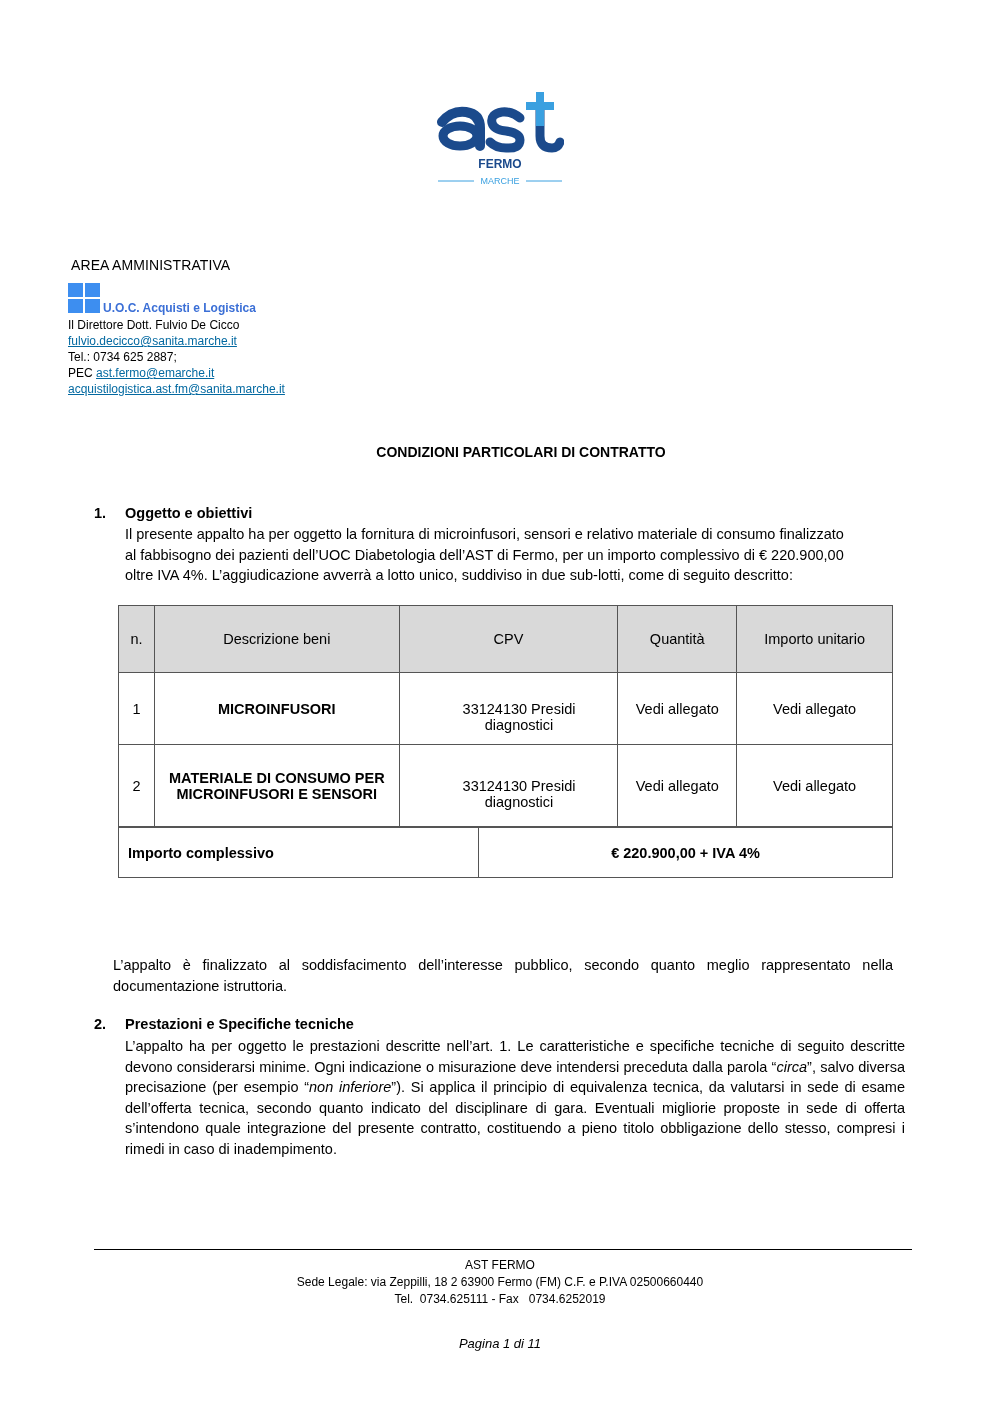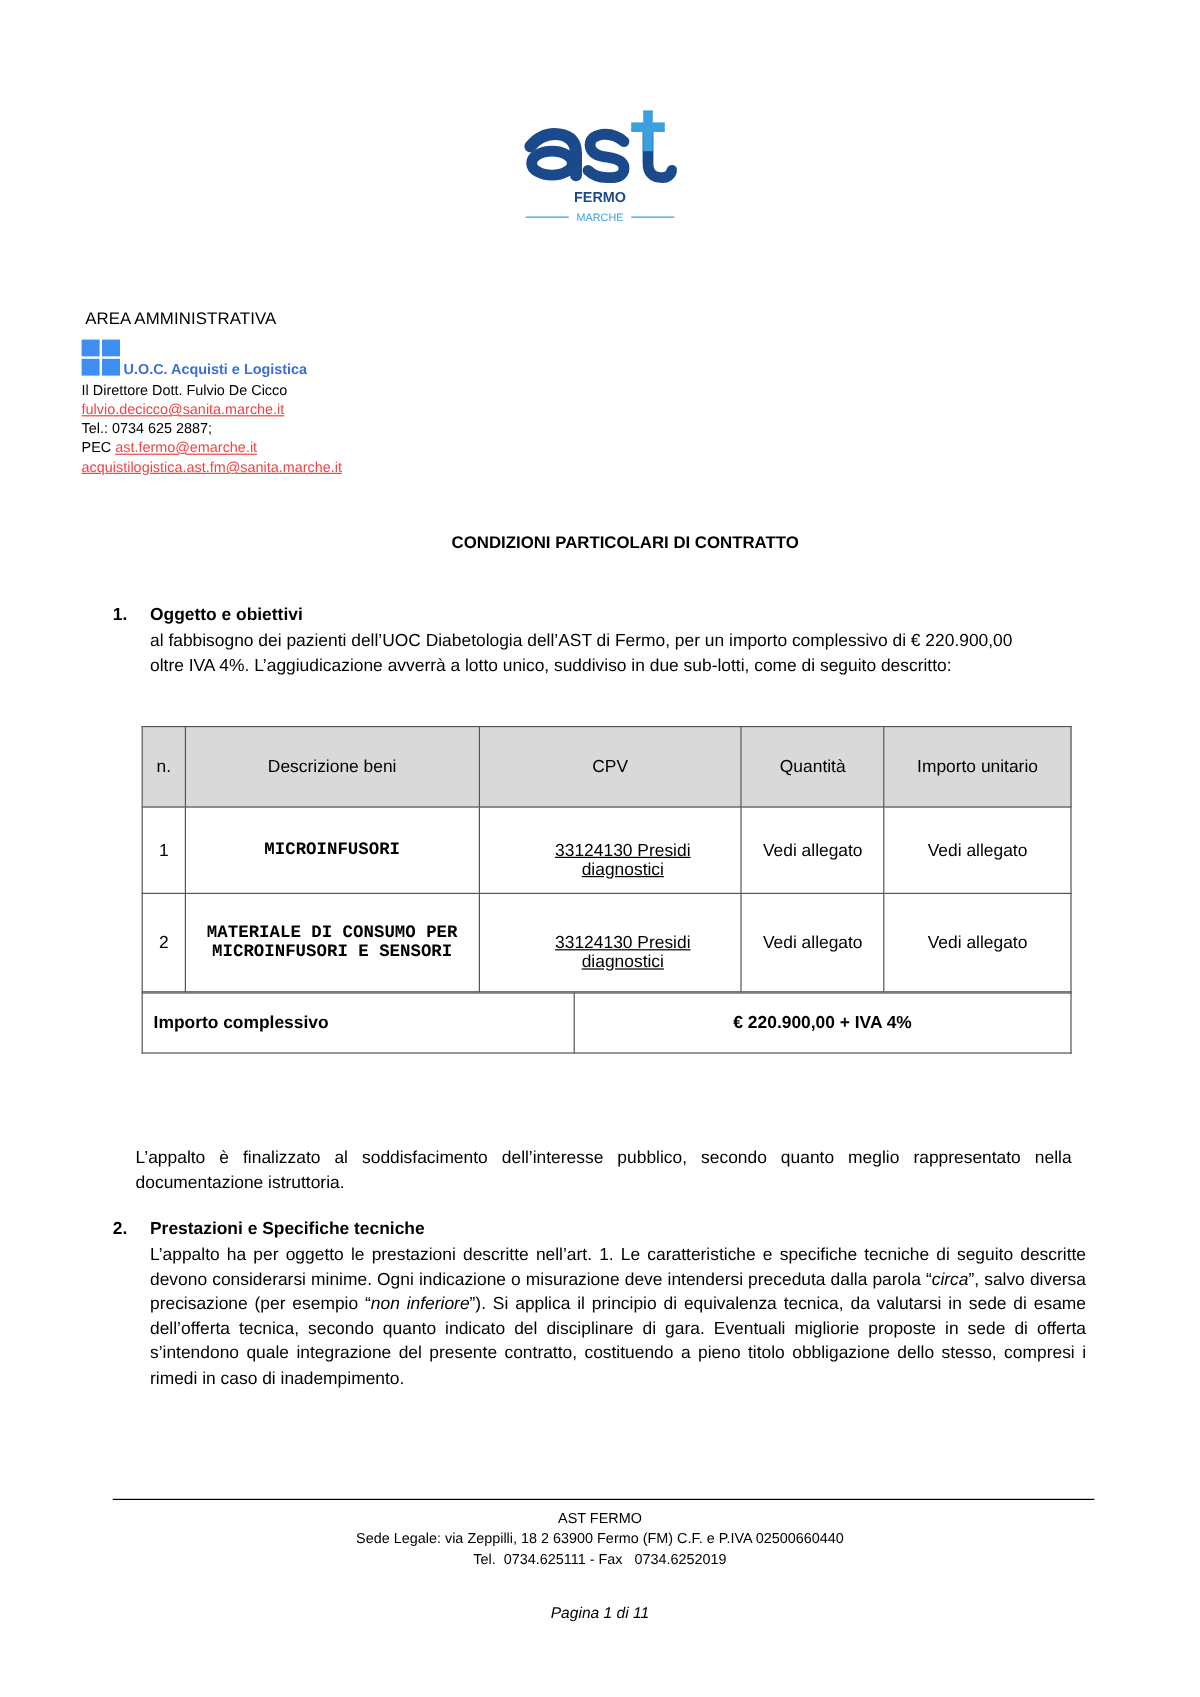--- a/index.html
+++ b/index.html
@@ -9,36 +9,36 @@
 
   
   #logo { left: 436px; top: 88px; width: 128px; height: 100px; }
 
   
   .area { left: 71px; top: 257px; font-size: 14px; color: #000000; letter-spacing: 0.1px; text-align: center; }
   .uoc-icon { left: 68px; top: 283px; width: 32px; height: 30px; }
   .uoc-icon span { position: absolute; width: 15px; height: 14px; background: #3d8ef0; }
   .uoc { left: 103px; top: 301px; font-size: 12px; font-weight: bold; color: #3b6fd6; }
   .hdr-line { left: 68px; font-size: 12px; line-height: 16px; color: #000; }
-  .hdr-line a, a.lnk { color: #ef4444; text-decoration: underline; }
+  .hdr-line a, a.lnk { color: #0369a1; text-decoration: underline; }
 
   .doc-title { left: 0; width: 1000px; top: 444px; text-align: center; font-size: 14px; font-weight: bold; padding-left: 21px; }
 
   .sec-num { font-size: 14.5px; font-weight: bold; }
   .sec-title { font-size: 14.5px; font-weight: bold; }
   .para { font-size: 14.5px; line-height: 20.5px; text-align: justify; }
 
   
   table.main { position: absolute; left: 118px; top: 605px; width: 775px; border-collapse: collapse; font-size: 14.5px; }
   table.main td { border: 1px solid #555; text-align: center; vertical-align: middle; padding: 0 6px; }
   table.main tr.head td { background: #d9d9d9; height: 66px; }
   table.main tr.r1 td { height: 71px; }
   table.main tr.r2 td { height: 81px; }
-  table.main td.bold { font-weight: bold; font-family: Liberation Mono, monospace; }
-  .cpv { text-decoration: underline; display: inline-block; margin-top: 16px; margin-left: 21px; }
+  table.main td.bold { font-weight: bold; }
+  .cpv { display: inline-block; margin-top: 16px; margin-left: 21px; }
 
   table.tot { position: absolute; left: 118px; top: 827px; width: 775px; border-collapse: collapse; font-size: 14.5px; }
   table.tot td { border: 1px solid #555; font-weight: bold; vertical-align: middle; }
   table.tot tr.t1 td { height: 56px; }
   table.tot tr.t2 td { height: 47px; }
   table.tot td.lbl { width: 349px; padding-left: 9px; text-align: left; }
   table.tot td.val { text-align: center; }
 
   
   .foot-rule { left: 94px; top: 1249px; width: 818px; height: 0; border-top: 1.2px solid #000; }
@@ -80,20 +80,21 @@
 <div class="abs hdr-line" style="top:333px"><a>fulvio.decicco@sanita.marche.it</a></div>
 <div class="abs hdr-line" style="top:349px">Tel.: 0734 625 2887;</div>
 <div class="abs hdr-line" style="top:365px"><span>PEC </span><a>ast.fermo@emarche.it</a></div>
 <div class="abs hdr-line" style="top:381px"><a>acquistilogistica.ast.fm@sanita.marche.it</a></div>
 
 <div class="abs doc-title">CONDIZIONI PARTICOLARI DI CONTRATTO</div>
 
 <div class="abs sec-num" style="left:94px;top:505px">1.</div>
 <div class="abs sec-title" style="left:125px;top:505px">Oggetto e obiettivi</div>
 <div class="abs para" style="left:125px;top:524px;width:780px;text-align:left;white-space:nowrap">
+  <div>Il presente appalto ha per oggetto la fornitura di microinfusori, sensori e relativo materiale di consumo finalizzato</div>
   <div>al fabbisogno dei pazienti dell’UOC Diabetologia dell’AST di Fermo, per un importo complessivo di € 220.900,00</div>
   <div>oltre IVA 4%. L’aggiudicazione avverrà a lotto unico, suddiviso in due sub-lotti, come di seguito descritto:</div>
 </div>
 
 <table class="main">
   <colgroup>
     <col style="width:36px">
       <col style="width:245px">
       <col style="width:219px">
       <col style="width:119px">

